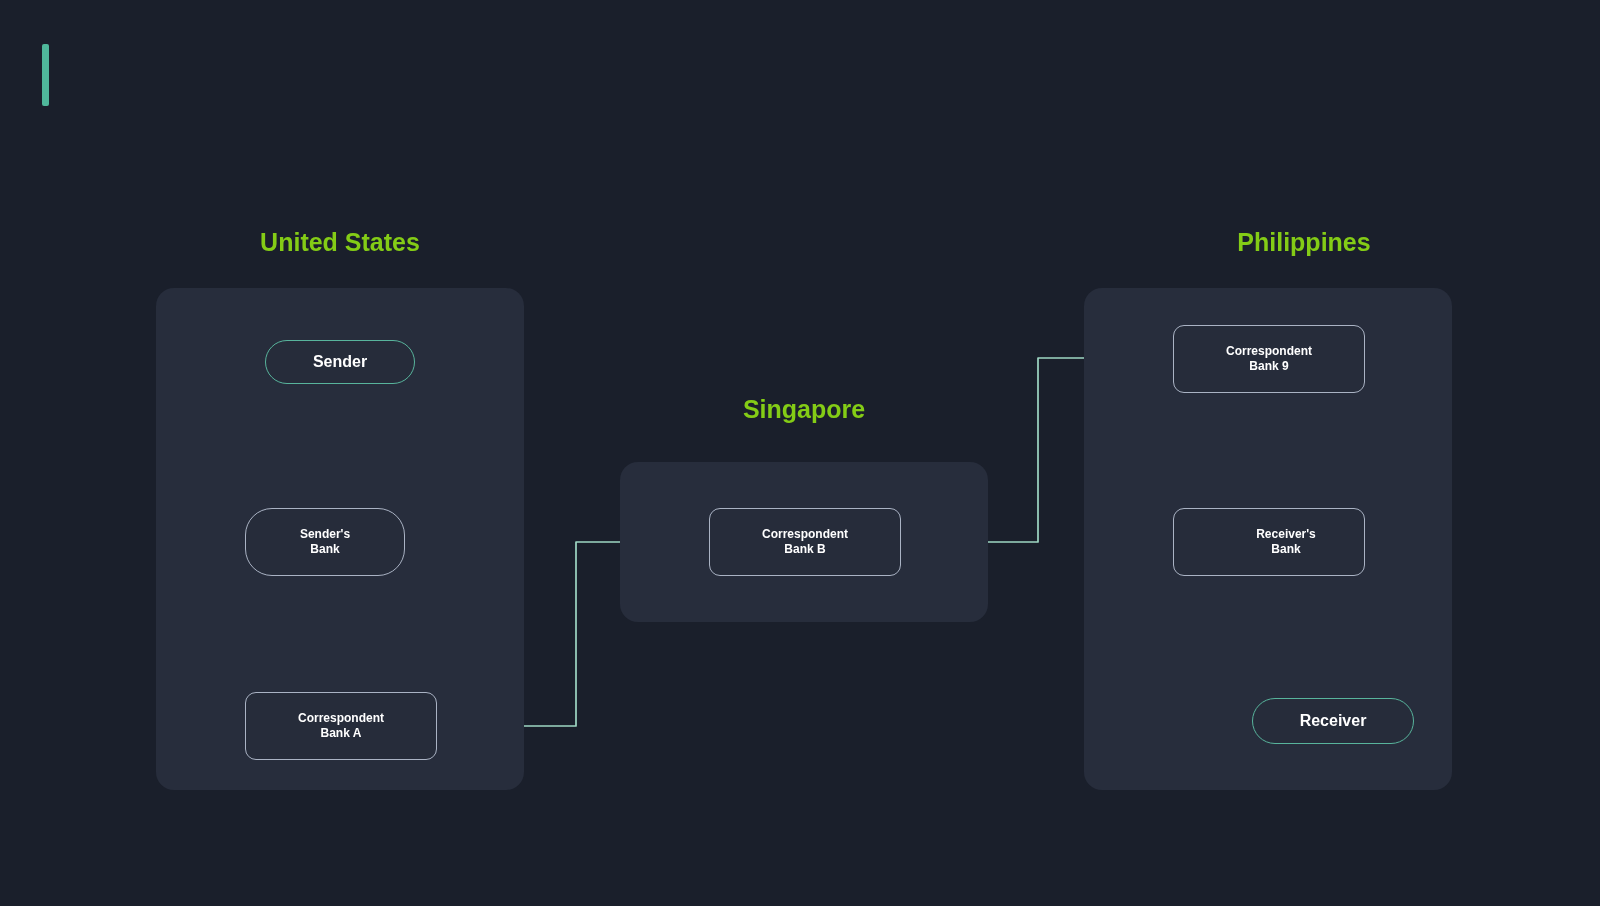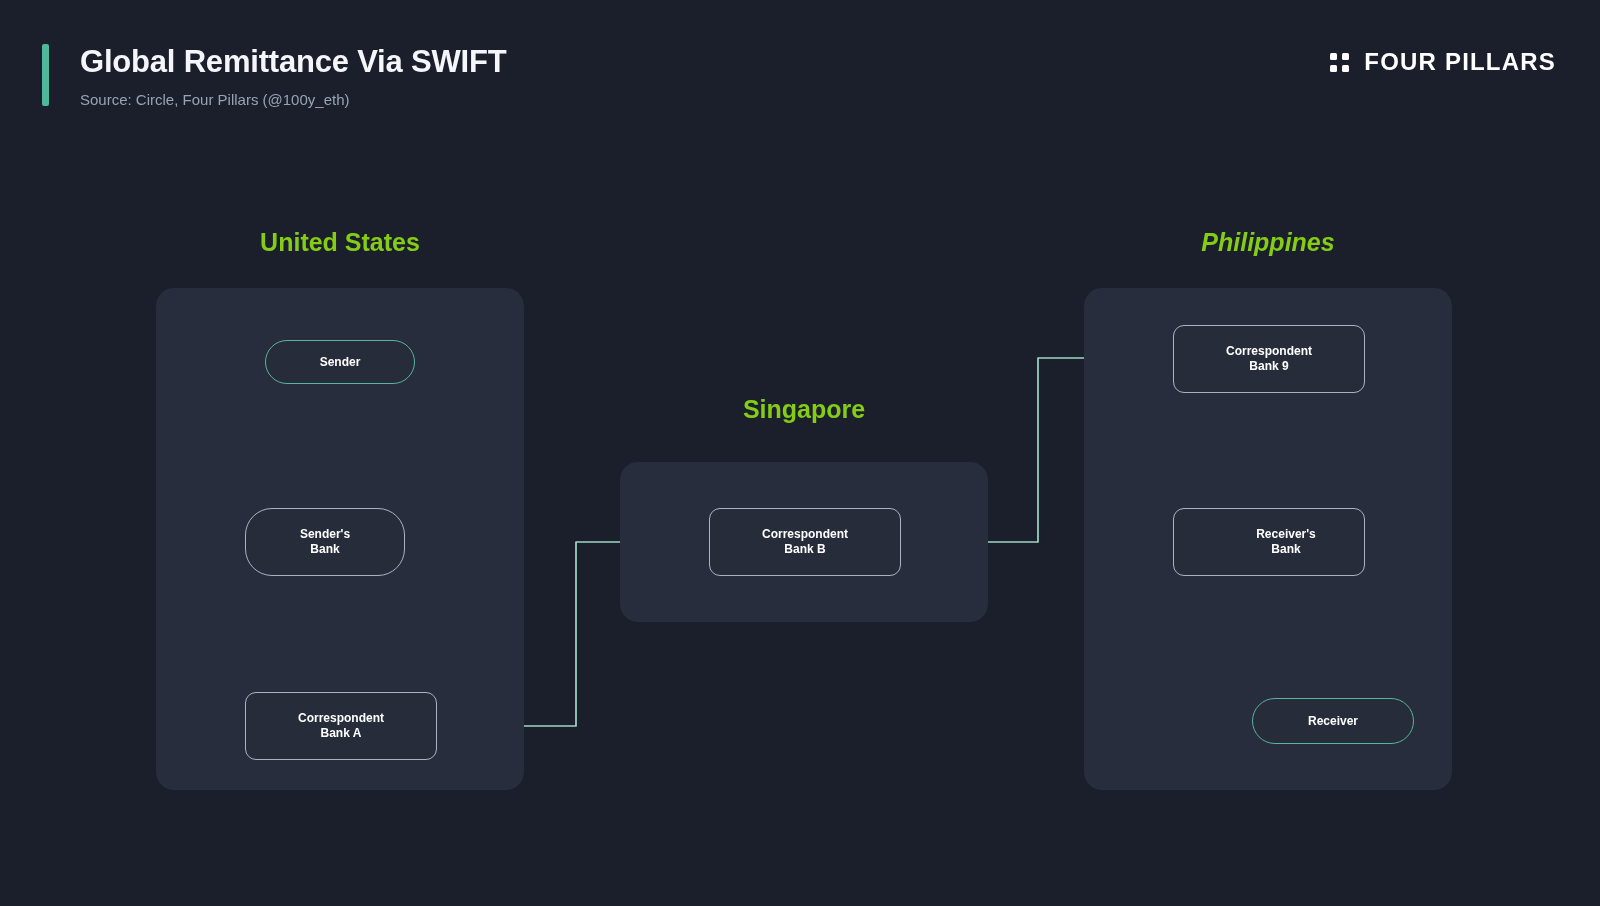--- a/index.html
+++ b/index.html
@@ -138,43 +138,30 @@
 
   .node.box {
     border: 1.6px solid #aab3c4;
     border-radius: 11px;
     font-size: 12px;
   }
 
   .node.pill {
     border: 1.8px solid #58b49c;
     border-radius: 999px;
-    font-size: 12px;
+    font-size: 16px;
   }
 
   .node span { display: block; pointer-events: none; }
 </style>
 </head>
 <body>
 
 <div id="header">
   <div id="accent-bar"></div>
-  <div id="title-block">
-    <div id="page-title">Global Remittance Via SWIFT</div>
-    <div id="page-source">Source: Circle, Four Pillars (@100y_eth)</div>
-  </div>
-  <div id="brand">
-    <span id="brand-dots">
-      <i></i>
-      <i></i>
-      <i></i>
-      <i></i>
-    </span>
-    <span id="brand-name">FOUR PILLARS</span>
-  </div>
 </div>
 
 <div id="canvas">
   <svg id="edges" viewBox="0 0 1600 906">
     <defs>
       <marker id="arrow" markerWidth="9" markerHeight="9" refX="7.2" refY="4.5" orient="auto" markerUnits="strokeWidth">
         <path d="M0.6,0.9 L7.6,4.5 L0.6,8.1" fill="none" stroke="#9fd8c4" stroke-width="1.3" stroke-linecap="round" stroke-linejoin="round"></path>
       </marker>
     </defs>
     <g id="edge-paths" fill="none" stroke="#9fd8c4" stroke-width="1.7" stroke-linecap="round" stroke-linejoin="round">
@@ -185,21 +172,21 @@
         <path d="M1269,393 L1269,502" marker-end="url(#arrow)"></path>
         <path d="M1269,576 L1269,692" marker-end="url(#arrow)"></path>
       </g>
   </svg>
   <div id="groups-layer">
       <div class="country-panel" style="left: 156px; top: 288px; width: 368px; height: 502px; background: rgb(39, 45, 60);"></div>
       <div class="country-label" style="left: 340px; top: 228px;">United States</div>
       <div class="country-panel" style="left: 620px; top: 462px; width: 368px; height: 160px; background: rgb(39, 45, 60);"></div>
       <div class="country-label" style="left: 804px; top: 395px;">Singapore</div>
       <div class="country-panel" style="left: 1084px; top: 288px; width: 368px; height: 502px; background: rgb(39, 45, 60);"></div>
-      <div class="country-label" style="left: 1268px; top: 228px; font-style: italic;">Philippines</div>
+      <div class="country-label" style="left: 1304px; top: 228px;">Philippines</div>
     </div>
   <div id="nodes-layer">
       <div class="node pill" style="left: 265px; top: 340px; width: 150px; height: 44px; background: rgb(38, 44, 58); border-color: rgb(88, 180, 156);">
         <div>
           <span>Sender</span>
         </div>
       </div>
       <div class="node box" style="left: 245px; top: 508px; width: 160px; height: 68px; background: rgb(38, 44, 58); border-color: rgb(170, 179, 196); border-radius: 27px;">
         <div>
           <span>Sender's</span>

